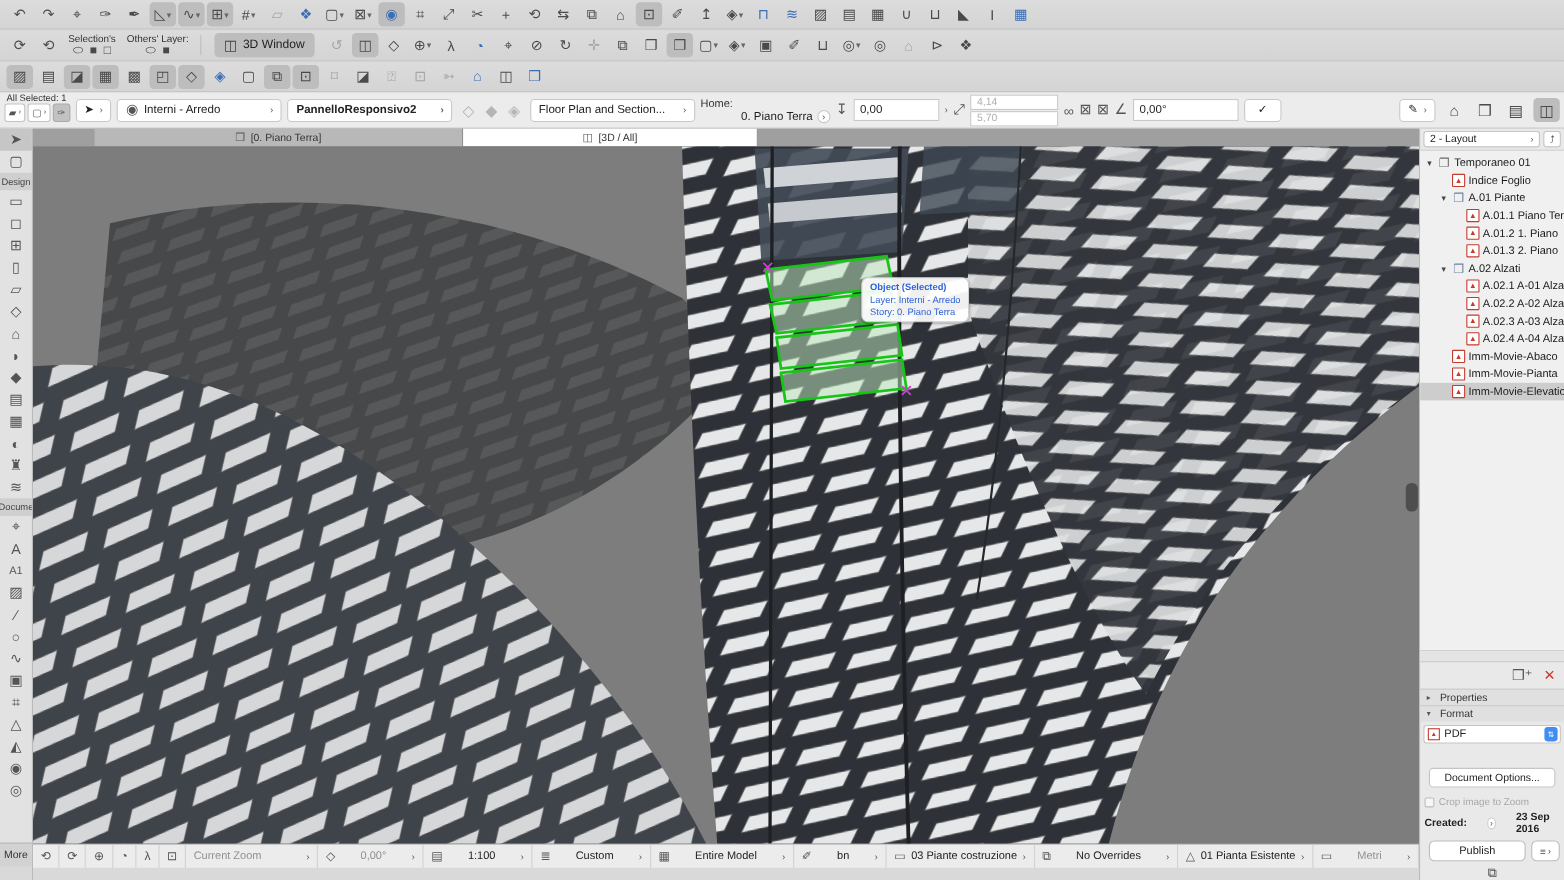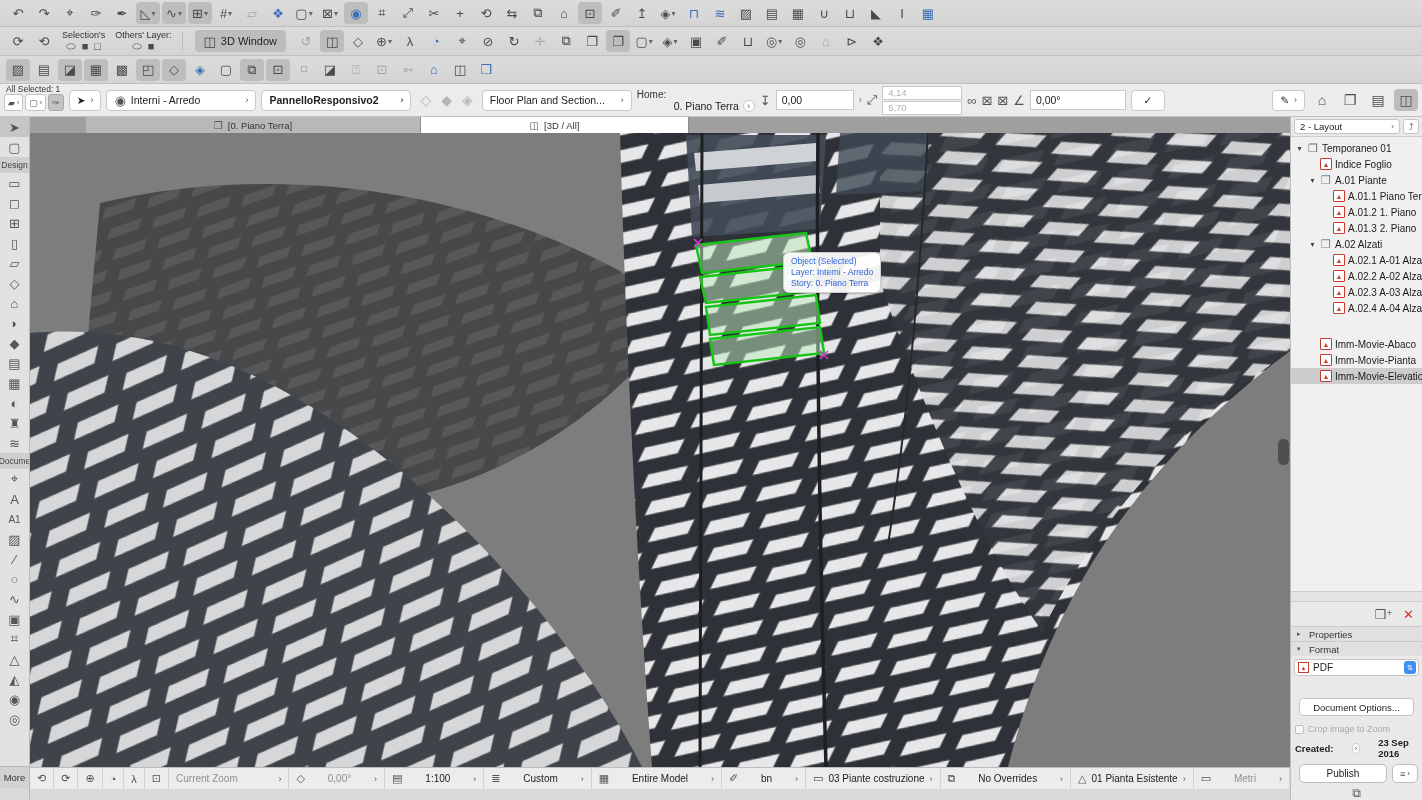--- a/index.html
+++ b/index.html
@@ -59,21 +59,21 @@
   .tool{height:20px;display:flex;align-items:center;justify-content:center;font-size:13px;color:#555;flex:none}
   .tool.on{background:#c6c6c6}
   .tool.small{font-size:10px}
   .tsec{height:16px;background:#cfcfcf;font-size:8.5px;color:#444;display:flex;align-items:center;justify-content:center;flex:none;overflow:hidden;white-space:nowrap}
   .morecell{margin-top:auto;height:22px;background:#d2d2d2;border-top:1px solid #b9b9b9;font-size:9.5px;color:#333;display:flex;align-items:center;justify-content:center;flex:none}
   .bstrip{height:12px;background:#d9d9d9;flex:none}
 
   .viewport{position:relative;width:1260px;height:634px;background:#7d7d7d;overflow:hidden;flex:none}
   .viewport svg{display:block}
   .tooltip{position:absolute;left:753px;top:119px;background:rgba(255,255,255,.93);border:1px solid #cfcfcf;border-radius:6px;padding:3px 7px;font-size:8.5px;line-height:11px;color:#2f62d8;box-shadow:0 1px 2px rgba(0,0,0,.25)}
-  .tooltip .t1{font-weight:normal}
+  .tooltip .t1{font-weight:bold}
   .vscroll{position:absolute;right:1px;top:306px;width:11px;height:26px;background:#4e4e4e;border-radius:5px}
 
   
   .statusbar{height:22px;background:#ececec;border-top:1px solid #bdbdbd;display:flex;align-items:stretch;flex:none;overflow:hidden}
   .seg{display:flex;align-items:center;justify-content:center;gap:5px;padding:0 7px;border-right:1px solid #d2d2d2;font-size:10px;color:#222;white-space:nowrap;flex:none}
   .seg .seg-icon{font-size:11px;color:#555}
   .seg .seg-arrow{font-size:9px;color:#555}
   .seg.dim .seg-label{color:#909090}
   .seg.grow{flex:1 1 auto;justify-content:space-between}
 
@@ -769,21 +769,21 @@
           <div class="trow" data-icon="pdf" style="padding-left: 30px;">
             <span class="tw"></span>
             <span class="ticon"></span>
             <span class="tlabel">A.02.3 A-03 Alzato Su</span>
           </div>
           <div class="trow" data-icon="pdf" style="padding-left: 30px;">
             <span class="tw"></span>
             <span class="ticon"></span>
             <span class="tlabel">A.02.4 A-04 Alzato Ov</span>
           </div>
-          <div class="trow" data-icon="pdf" style="padding-left: 17px; margin-top: 20px;">
+          <div class="trow" data-icon="pdf" style="padding-left: 17px;">
             <span class="tw"></span>
             <span class="ticon"></span>
             <span class="tlabel">Imm-Movie-Abaco</span>
           </div>
           <div class="trow" data-icon="pdf" style="padding-left: 17px;">
             <span class="tw"></span>
             <span class="ticon"></span>
             <span class="tlabel">Imm-Movie-Pianta</span>
           </div>
           <div class="trow sel" data-icon="pdf" style="padding-left: 17px;">

